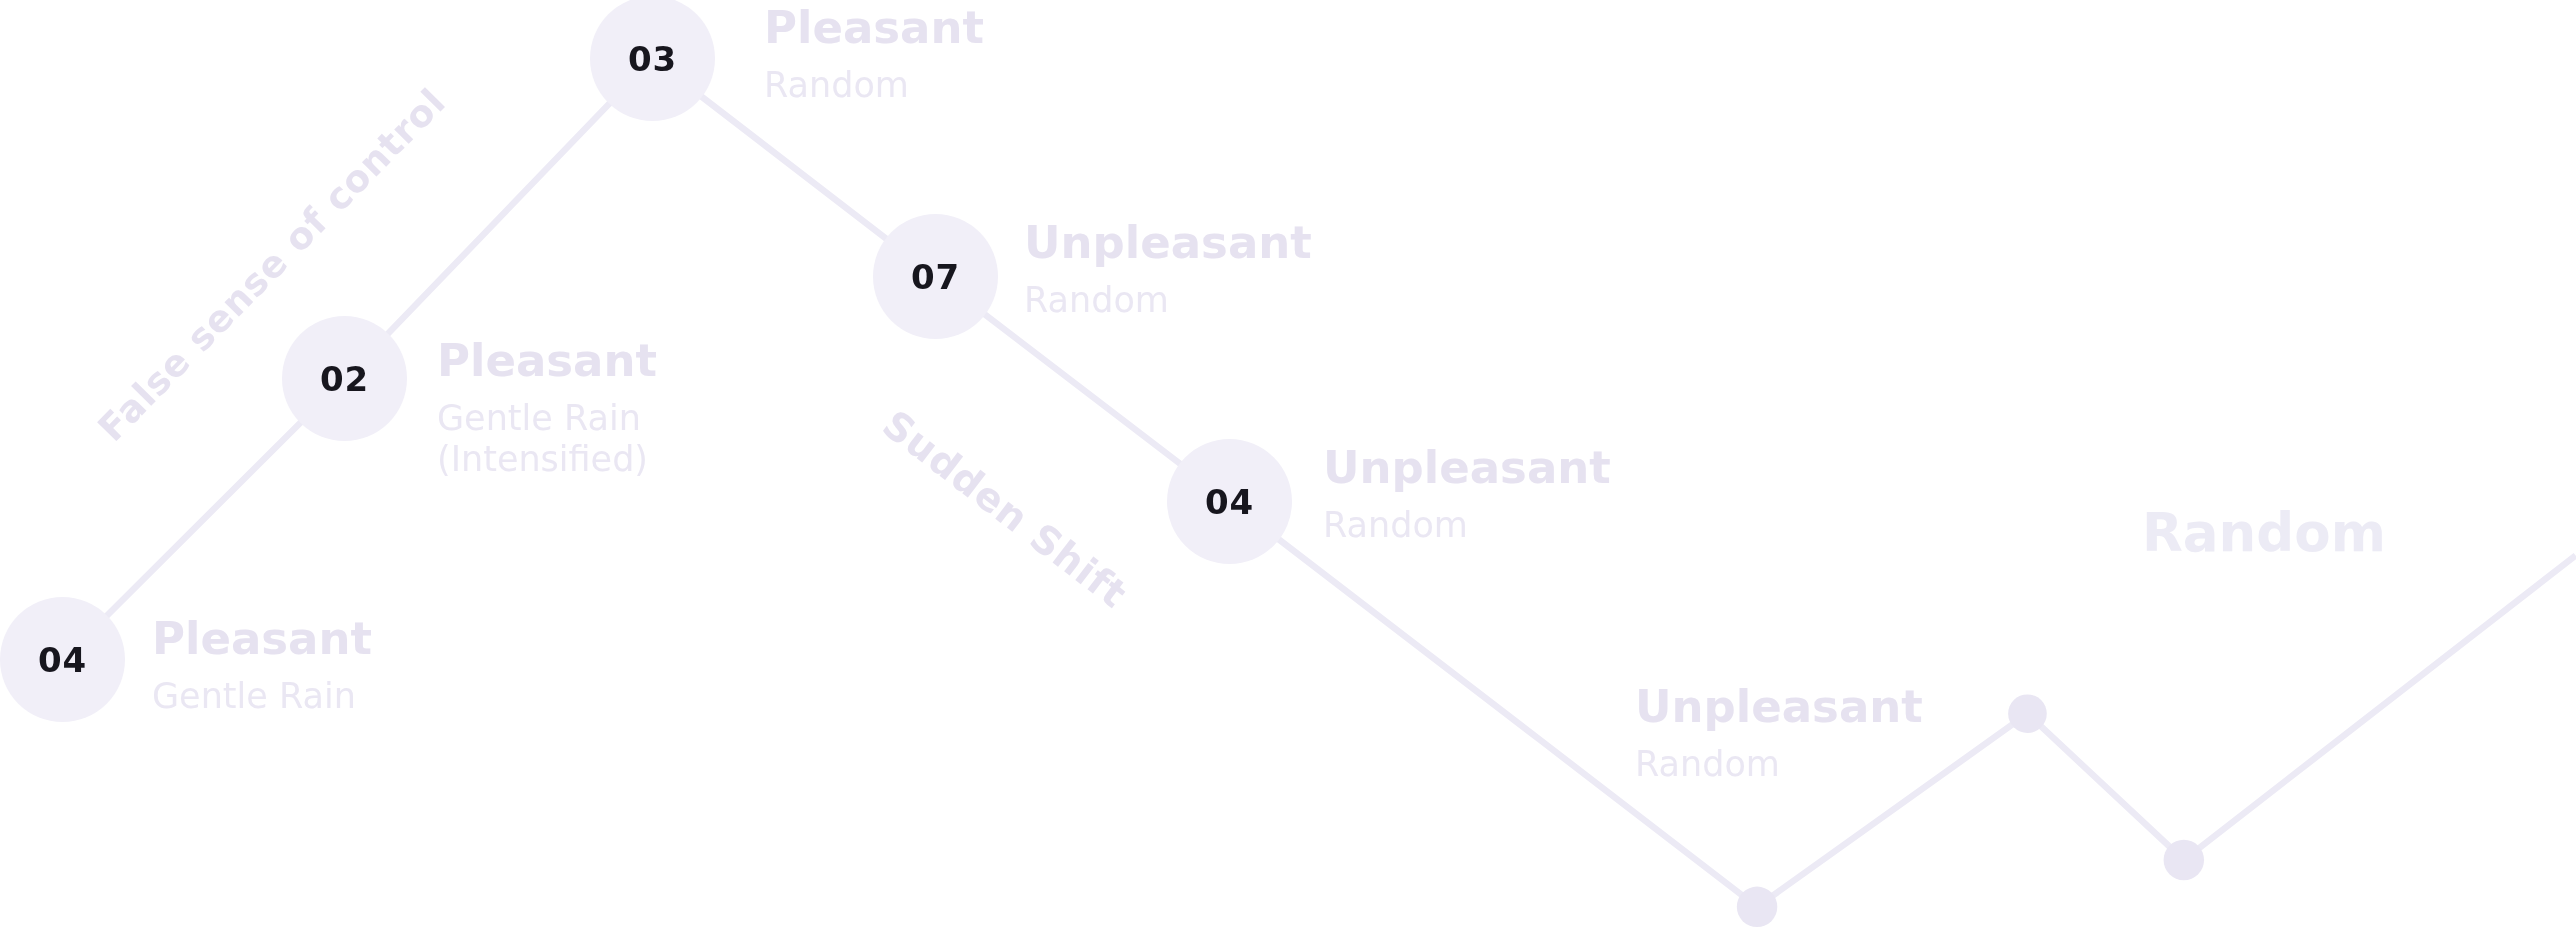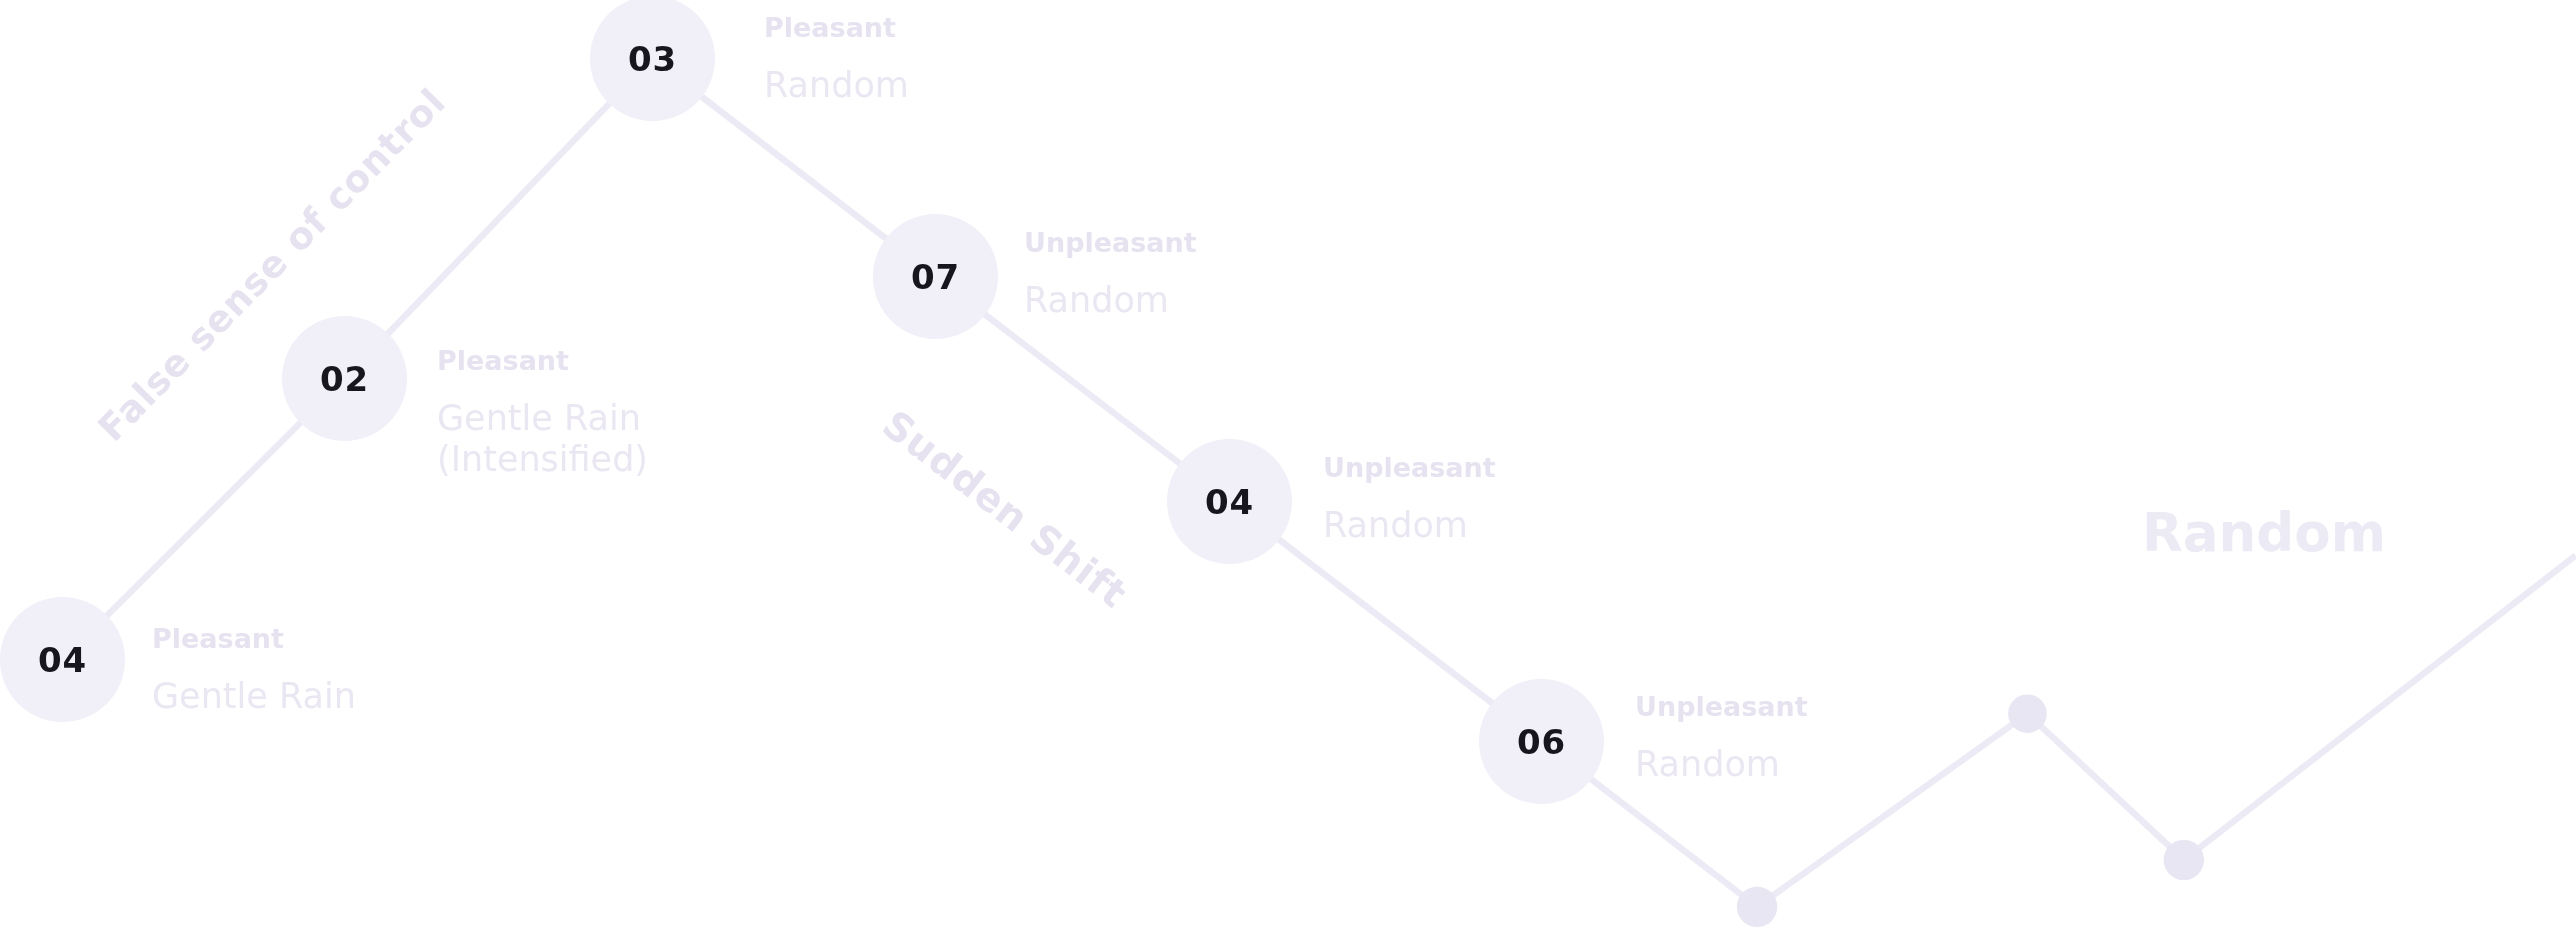--- a/index.html
+++ b/index.html
@@ -28,21 +28,21 @@
     position:absolute;width:125px;height:125px;border-radius:50%;
     background:var(--node-fill);
     display:flex;align-items:center;justify-content:center;
   }
   .num{
     font-size:34px;font-weight:700;color:var(--node-number-color);
     letter-spacing:0.9px;line-height:1;
   }
   .label{position:absolute;white-space:nowrap;}
   .label .title{
-    font-size:27px;font-weight:700;color:var(--label-title-color);
+    font-size:45px;font-weight:700;color:var(--label-title-color);
     line-height:42px;margin-bottom:15.6px;
   }
   .label .subtitle{
     font-size:35px;font-weight:400;color:var(--label-subtitle-color);
     line-height:41px;
   }
   .annotation{
     position:absolute;white-space:nowrap;font-weight:700;
     color:var(--annotation-color);
   }
@@ -109,22 +109,19 @@
   </div>
 
   <div class="circle" style="left:1167px;top:439px">
     <span class="num">04</span>
   </div>
   <div class="label" style="left:1323px;top:447px">
     <div class="title">Unpleasant</div>
     <div class="subtitle">Random</div>
   </div>
 
-  <div class="circle" style="left:1479px;top:679px">
-    <span class="num">06</span>
-  </div>
   <div class="label" style="left:1635px;top:686px">
     <div class="title">Unpleasant</div>
     <div class="subtitle">Random</div>
   </div>
 
 </div>
 
 
 </body></html>

